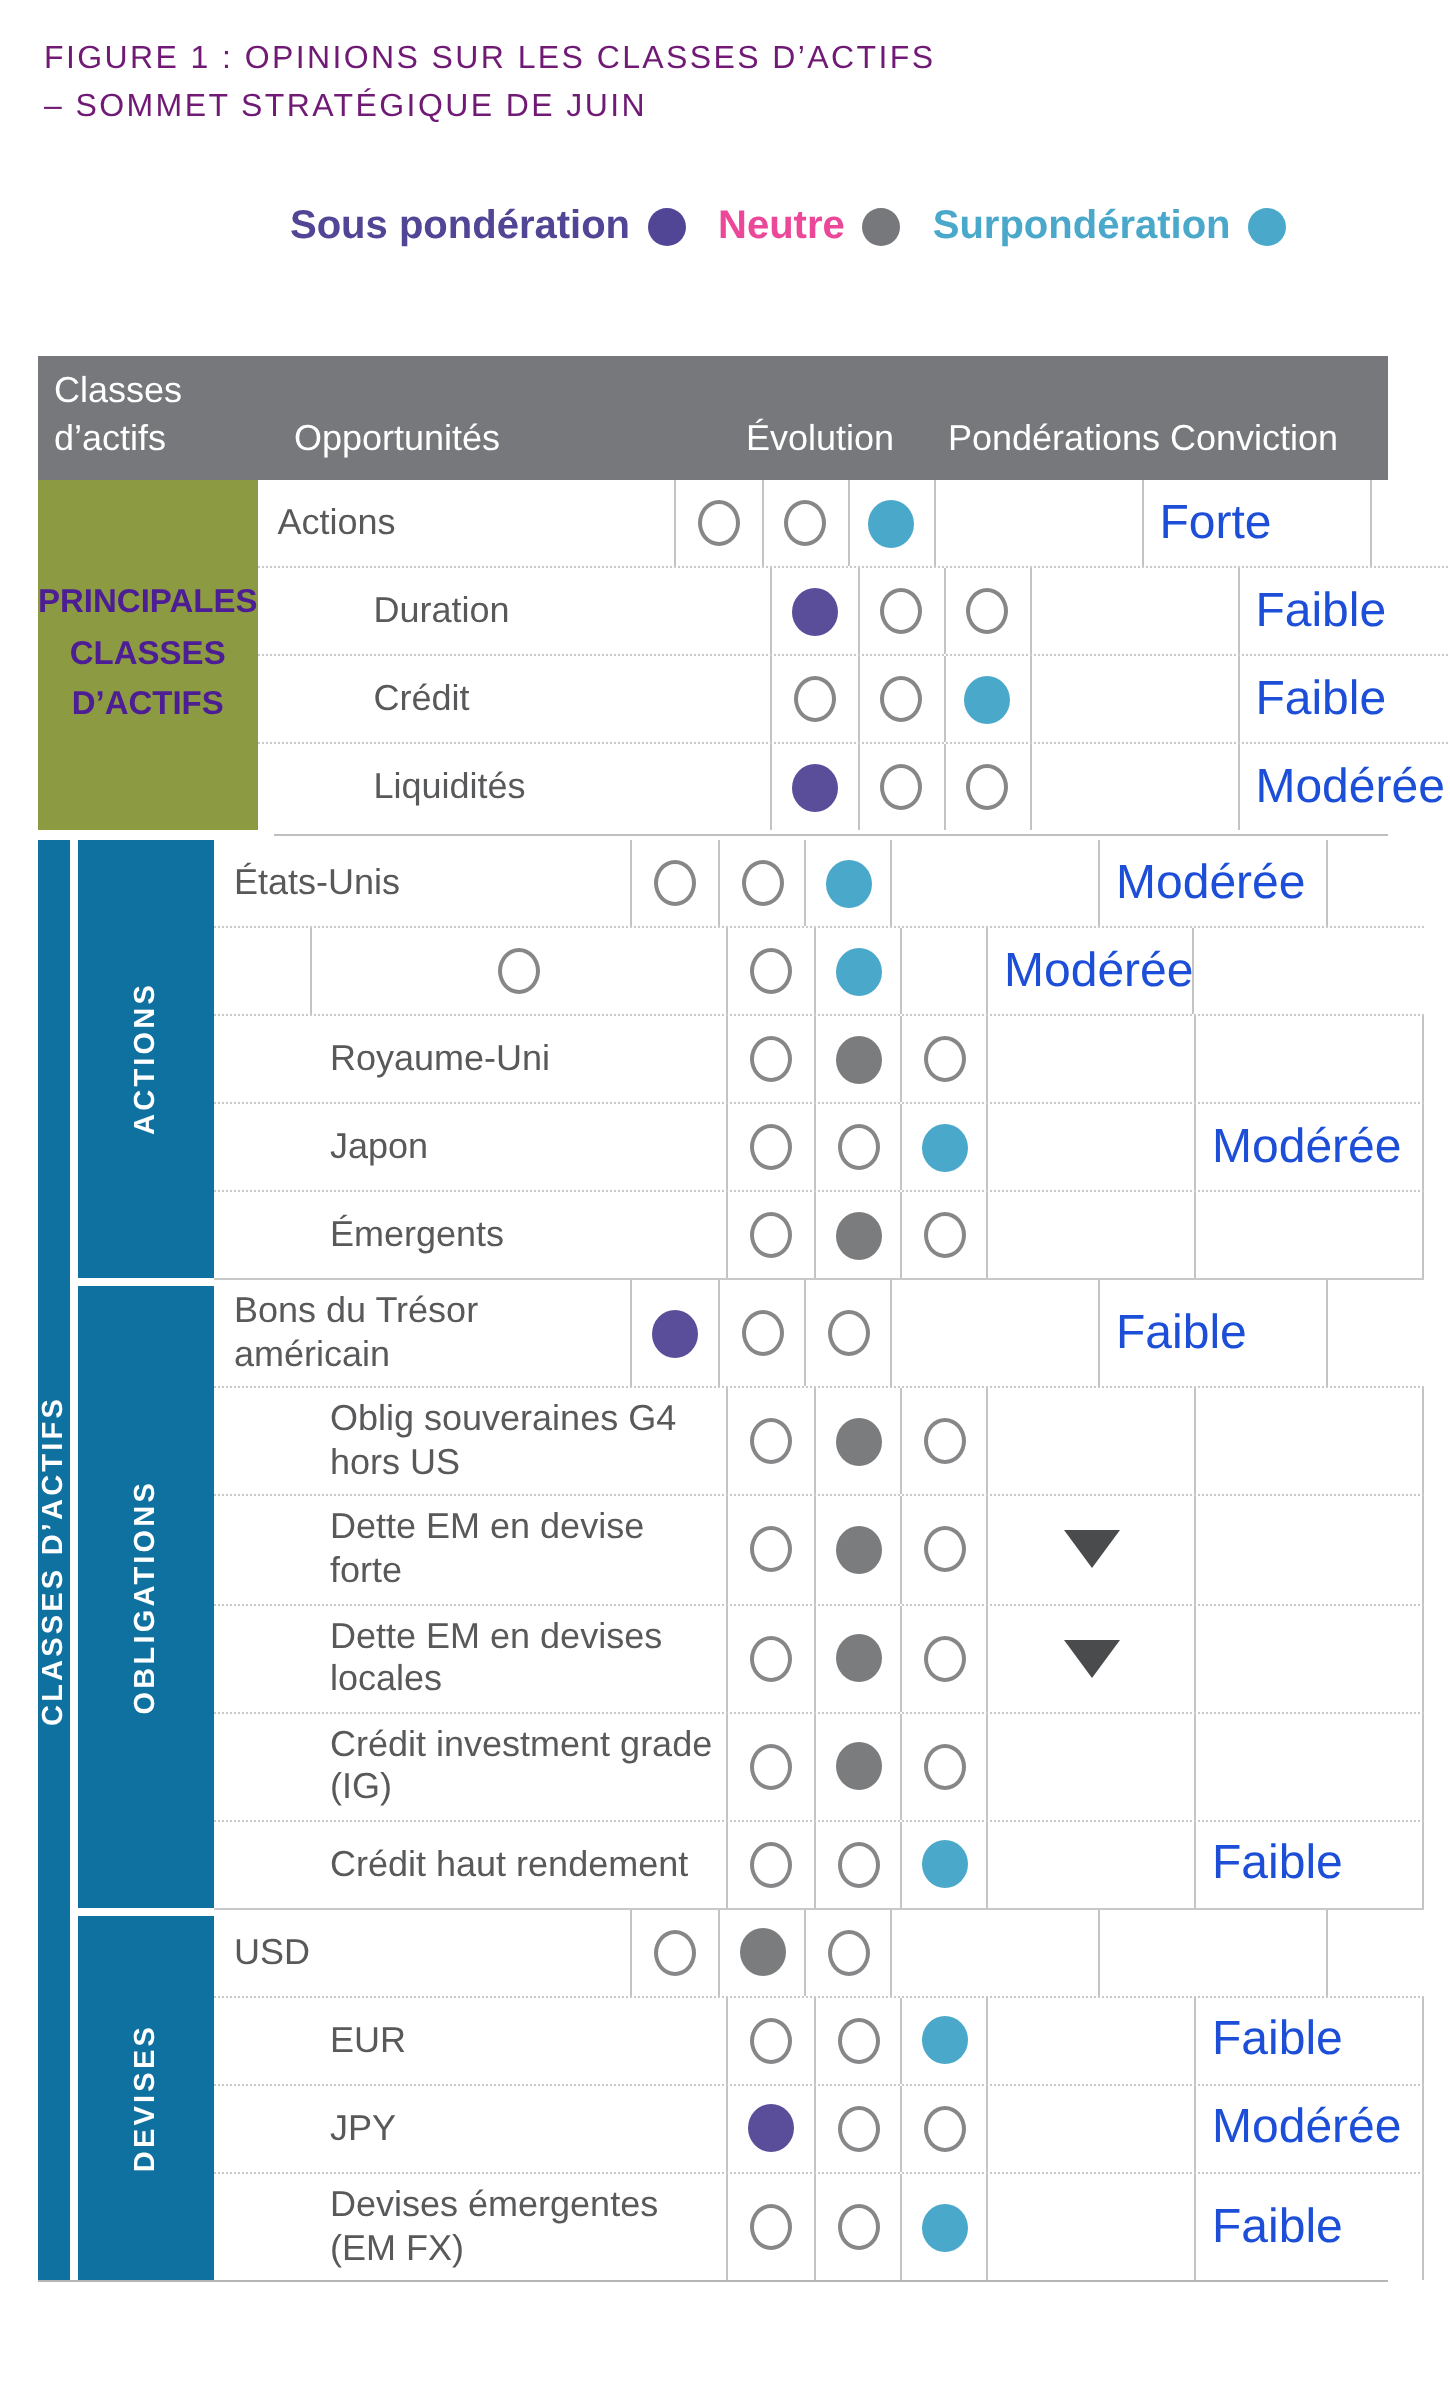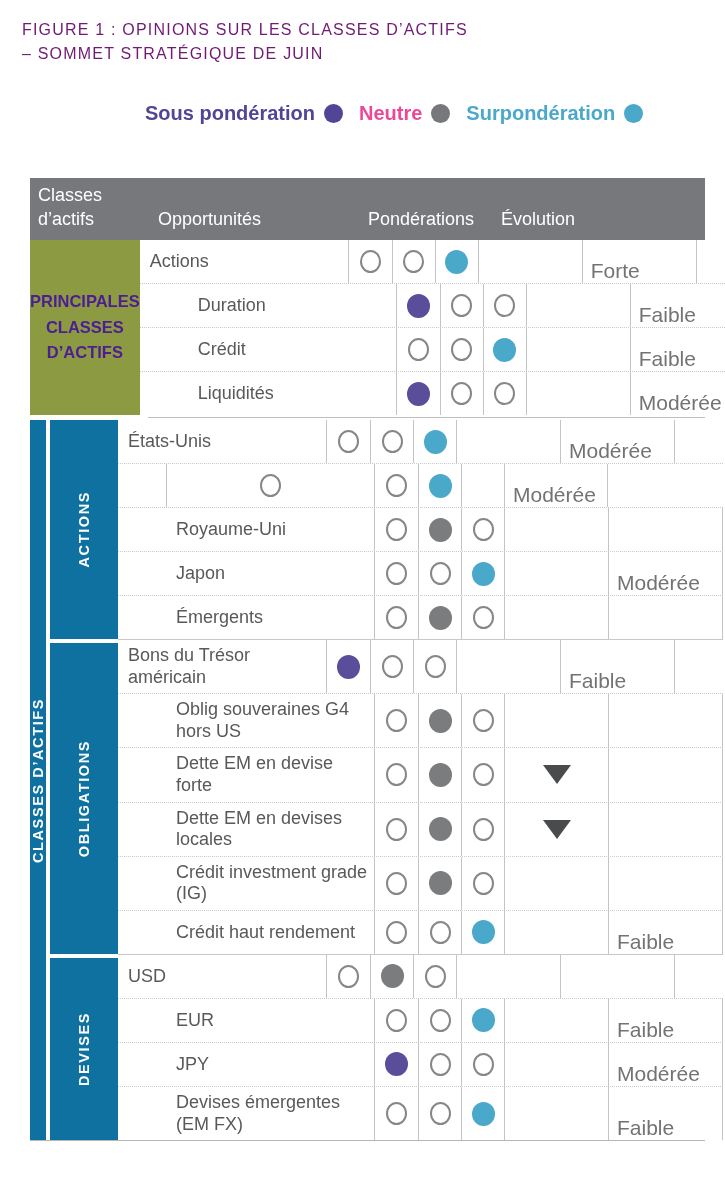--- a/index.html
+++ b/index.html
@@ -9,39 +9,39 @@
   
   .title{margin:18px 22px 0 22px;color:#701a75;font-size:16px;font-weight:400;letter-spacing:1.2px;line-height:1.5;}
   .title div{white-space:nowrap;}
 
   
   .legend{margin:36px 0 0 145px;display:flex;align-items:center;gap:16px;font-size:20px;font-weight:700;}
   .legend-item{display:flex;align-items:center;gap:9px;}
   .legend-dot{width:19px;height:19px;border-radius:50%;display:inline-block;}
 
   
-  .table{position:absolute;left:30px;top:178px;width:675px;}
+  .table{position:absolute;left:19px;top:178px;width:675px;}
 
   
   .thead{display:grid;grid-template-columns:118px 208px 130px 104px 115px;height:62px;background:#77787B;color:#fff;font-size:18px;}
   .th{display:flex;align-items:flex-end;padding-bottom:9px;line-height:1.3;}
   .th.classes{padding-left:8px;width:80px;}
   .th.opp{padding-left:10px;margin-top:28px;}
   .th.pond{justify-content:center;}
   .th.evo{justify-content:center;}
   .th.conv{padding-left:6px;}
 
   
   .t-row{display:grid;grid-template-columns:208px 44px 43px 43px 104px 115px;min-height:43px;}
   .cell{display:flex;align-items:center;}
   .cell.opp{padding:5px 4px 5px 10px;color:#58595B;font-size:18px;line-height:1.2;}
   .cell.bl{border-left:1px solid #C4C4C4;}
   .cell.br{border-right:1px solid #C4C4C4;}
   .pcell{justify-content:center;}
-  .cell.conv{padding-left:8px;color:#737373;font-size:21px;align-items:flex-end;}
+  .cell.conv{padding-left:8px;color:#1d4ed8;font-size:24px;}
   .t-row.dot{border-top:1px dotted #C9C9C9;padding-left:48px;}
   .t-row.solid{border-top:1px solid #C8C8C8;}
 
   .circ{width:21px;height:23px;border-radius:50%;border:2px solid #87878A;background:#fff;box-sizing:border-box;}
   .circ.filled{border:none;width:23px;height:24px;}
 
   .tri{width:0;height:0;border-left:14px solid transparent;border-right:14px solid transparent;border-top:19px solid #4A4B4D;}
 
   
   .g1{display:flex;}
@@ -87,22 +87,23 @@
     <div class="legend-item" style="color: rgb(74, 168, 202);">
       <span>Surpondération</span>
       <span class="legend-dot" style="background: rgb(74, 168, 202);"></span>
     </div>
   </div>
 
   <div class="table">
     <div class="thead">
       <div class="th classes">Classes d’actifs</div>
       <div class="th opp">Opportunités</div>
+      <div class="th evo">Évolution</div>
       <div class="th pond">Pondérations</div>
-      <div class="th evo">Évolution</div>
+      <div class="th conv">Conviction</div>
     </div>
     <div class="tbody" id="tbody">
         <section class="g1">
           <div class="gcell">PRINCIPALES
 CLASSES
 D’ACTIFS</div>
           <div class="rows">
             <div class="t-row">
               <div class="cell opp">
                 <span>Actions</span>

